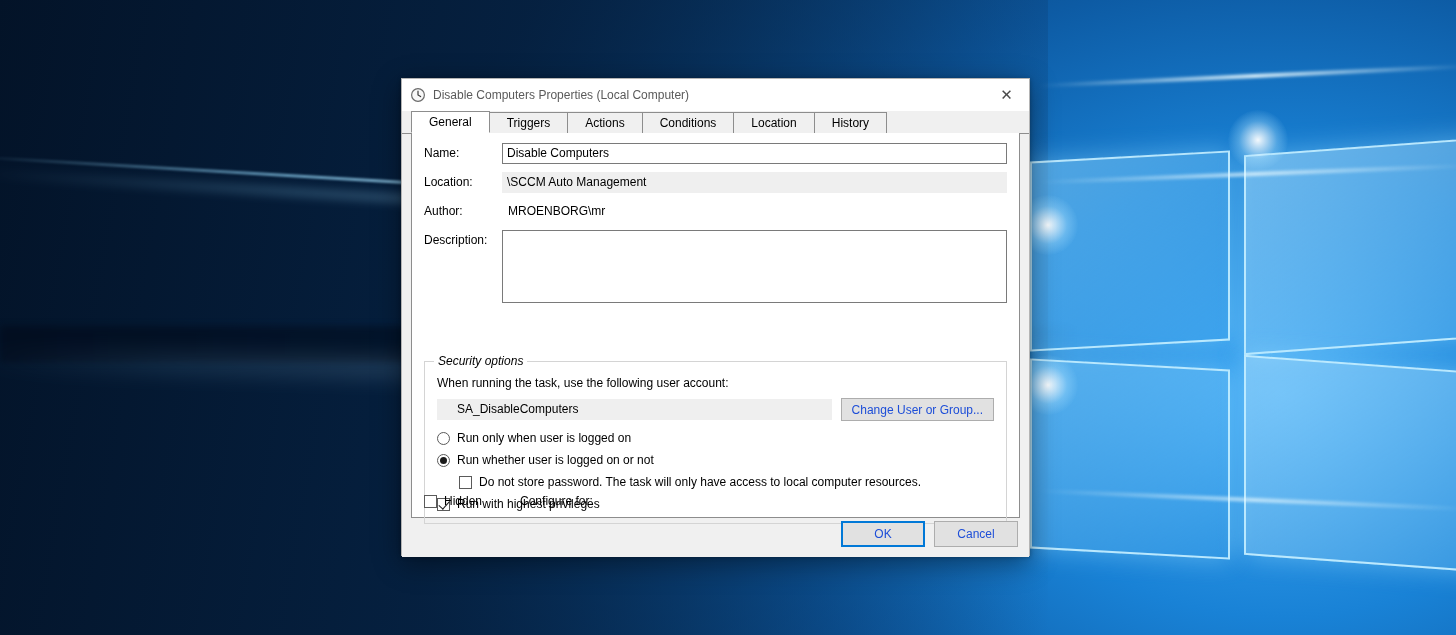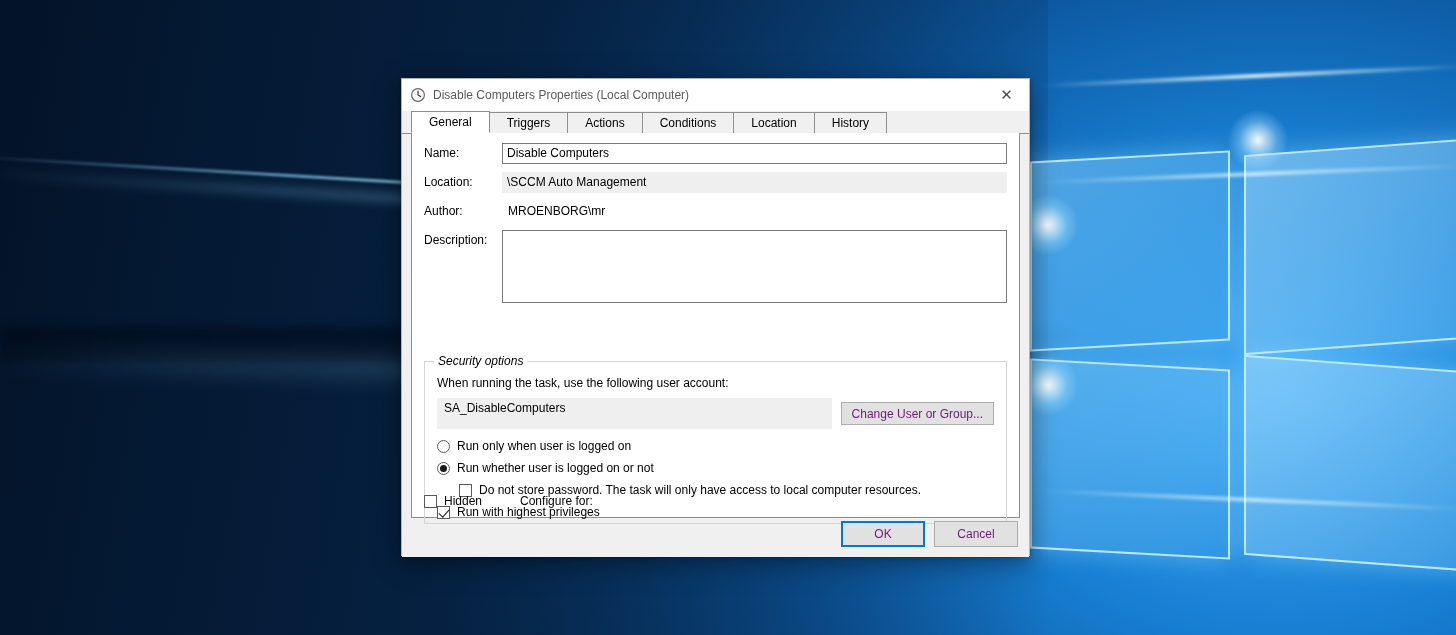--- a/index.html
+++ b/index.html
@@ -149,28 +149,28 @@
   }
   .group-title {
     position: absolute; top: -8px; left: 9px;
     background: #fff; padding: 0 4px; font-size: 12px; font-style: italic;
   }
   .group-body { padding: 14px 12px 0 12px; }
   .grp-text { font-size: 12px; margin-bottom: 8px; }
 
   .acct-row { display: flex; align-items: center; gap: 9px; margin-bottom: 10px; }
   .acct-field {
-    flex: 1; height: 31px; line-height: 20px;
-    background: #efefef; padding: 0 7px; font-size: 12px;
+    flex: 1; height: 21px; line-height: 20px;
+    background: #efefef; padding: 0 20px; font-size: 12px;
   }
   .btn {
     height: 23px; padding: 0 10px;
     background: #e1e1e1; border: 1px solid #adadad;
     font-size: 12px; font-family: "Liberation Sans", sans-serif;
-    color: #701a75; display: inline-flex; align-items: center; justify-content: center;
+    color: #1d4ed8; display: inline-flex; align-items: center; justify-content: center;
     white-space: nowrap;
   }
 
   .opt { display: flex; align-items: center; margin-bottom: 8px; font-size: 12px; }
   .opt.indent { margin-left: 22px; }
 
   .radio {
     width: 13px; height: 13px; border-radius: 50%;
     border: 1px solid #5a5a5a; background: #fff;
     margin-right: 7px; flex: none;

